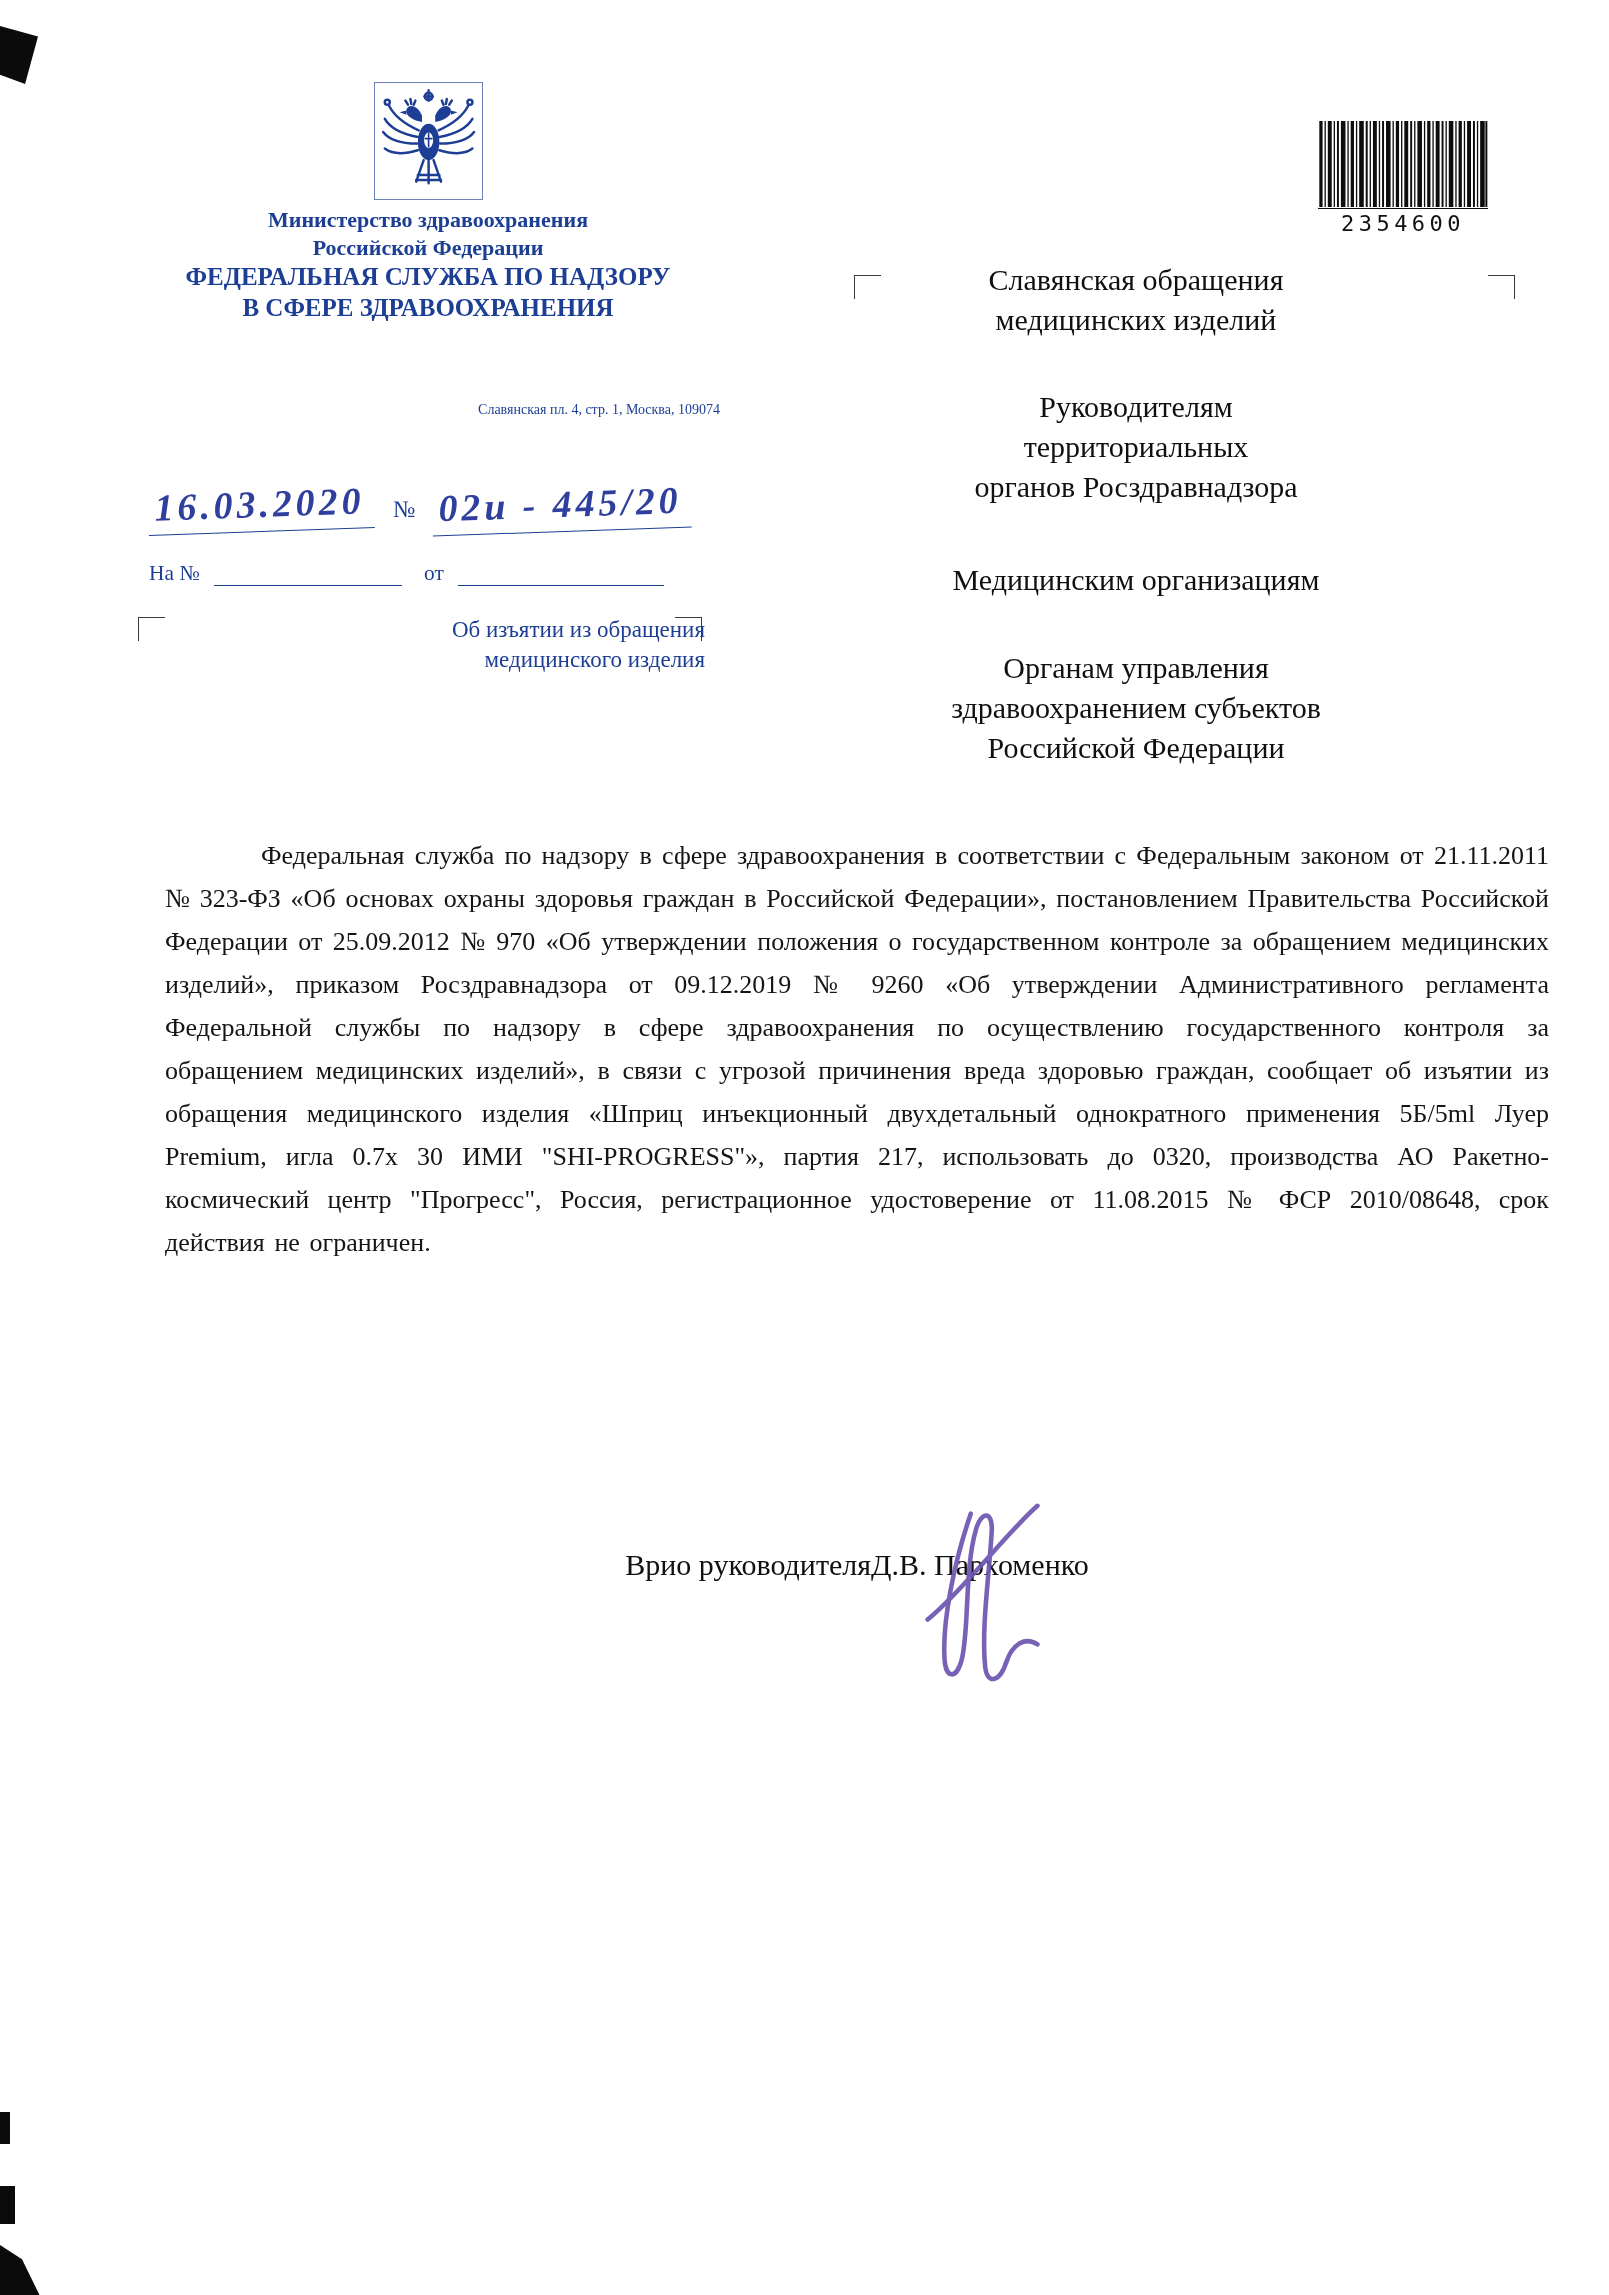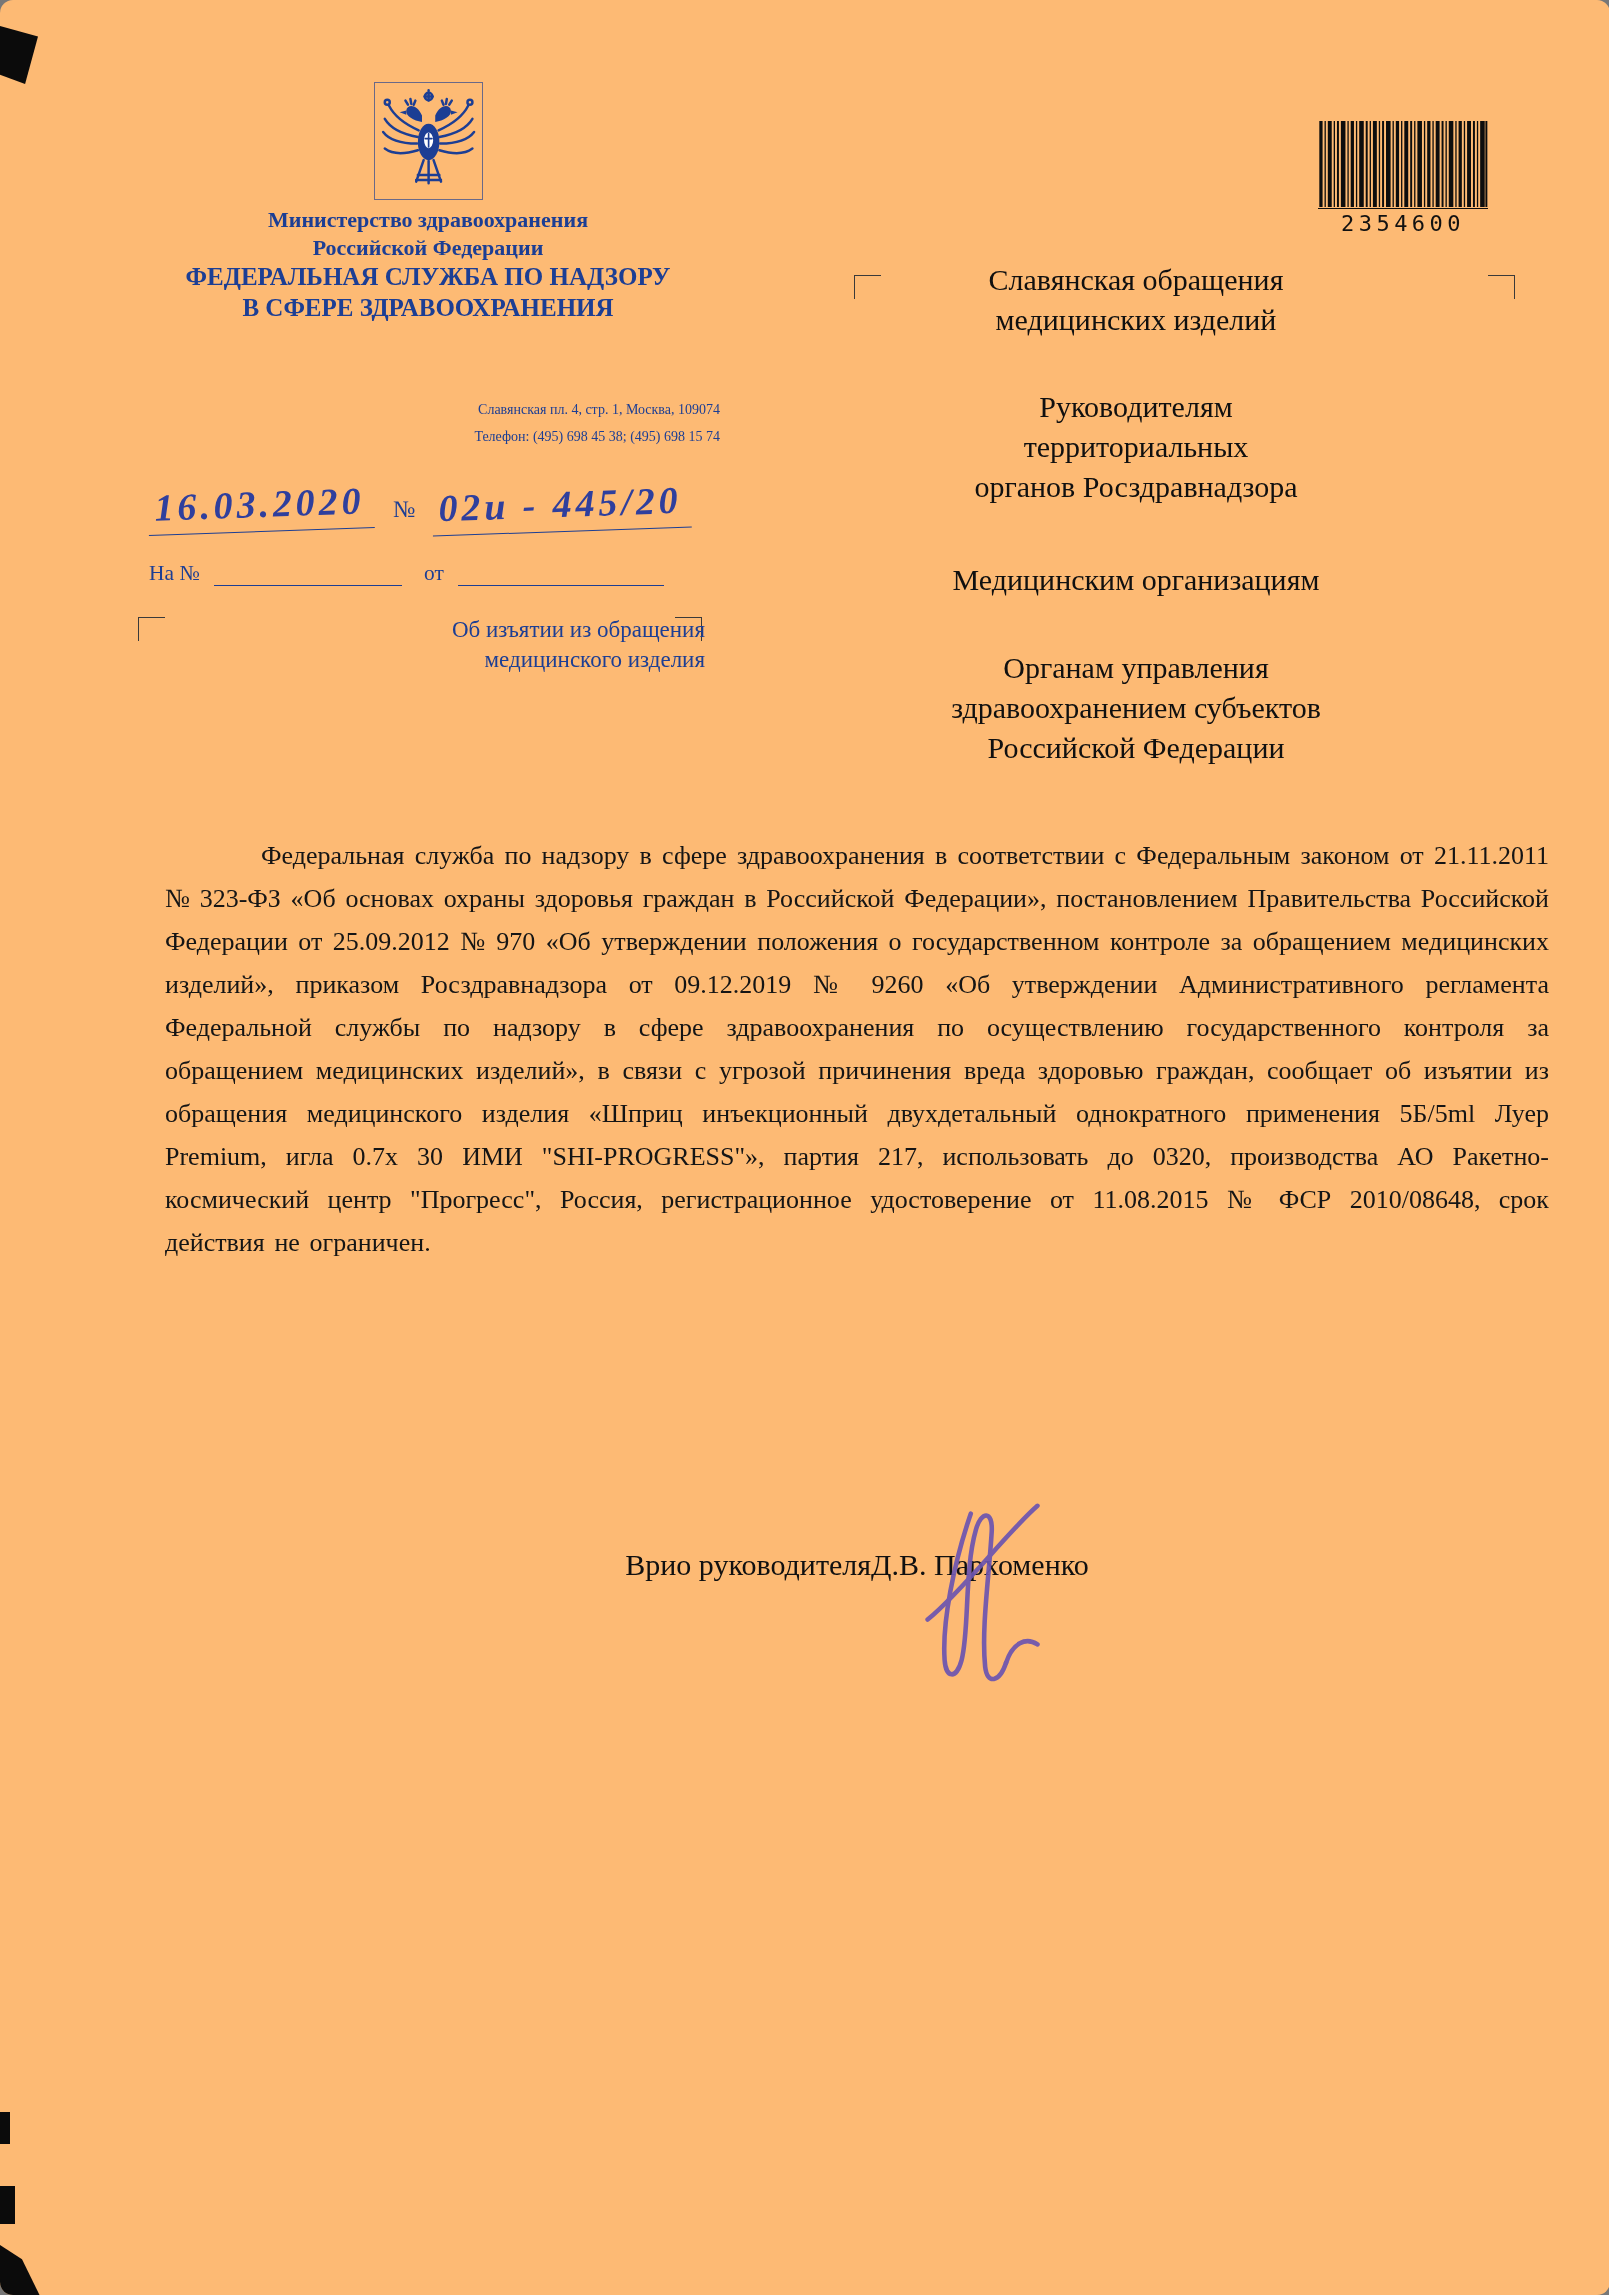--- a/index.html
+++ b/index.html
@@ -1,21 +1,20 @@
 <!DOCTYPE html>
 <html lang="ru" style="font-size:10.4px"><head>
 <meta charset="utf-8">
 <title>Росздравнадзор — письмо</title>
 <style>
   html,body{margin:0;padding:0;background:#777;}
   .page{
-    position:relative;width:1610px;height:2295px;background:#fdba74;
+    position:relative;width:1610px;height:2295px;background:#ffffff;
     font-family:"Liberation Serif",serif;color:#171717;overflow:hidden;
     margin:0 auto;
-    border-radius:13px;
   }
   
   .artifact{position:absolute;background:#0b0b0b;}
   .a1{left:0;top:26px;width:38px;height:58px;clip-path:polygon(0 0,100% 18%,66% 100%,0 84%);}
   .a2{left:0;top:2112px;width:9.7px;height:32px;}
   .a3{left:0;top:2186px;width:15px;height:38px;}
   .a4{left:0;top:2245px;width:40px;height:51px;clip-path:polygon(0 0,55% 28%,100% 100%,0 100%);}
   
   .blue{color:#1c3e94;}
   .emblem{position:absolute;left:374px;top:82px;width:109px;height:118px;
@@ -119,21 +118,20 @@
   <div class="org-ministry blue">
     <div>Министерство здравоохранения</div>
     <div>Российской Федерации</div>
   </div>
   <div class="org-service blue">
     <div>ФЕДЕРАЛЬНАЯ СЛУЖБА ПО НАДЗОРУ</div>
     <div>В СФЕРЕ ЗДРАВООХРАНЕНИЯ</div>
   </div>
   <div class="org-address blue">
     <div>Славянская пл. 4, стр. 1, Москва, 109074</div>
-    <div>Телефон: (495) 698 45 38; (495) 698 15 74</div>
   </div>
 
   <div class="barcode">
     <svg viewBox="0 0 260 130" preserveAspectRatio="none">
       <g fill="#0d0d0d">
         <rect x="2" width="5" height="130"></rect>
           <rect x="10" width="2" height="130"></rect>
           <rect x="15" width="6" height="130"></rect>
         <rect x="24" width="2" height="130"></rect>
           <rect x="29" width="3" height="130"></rect>

